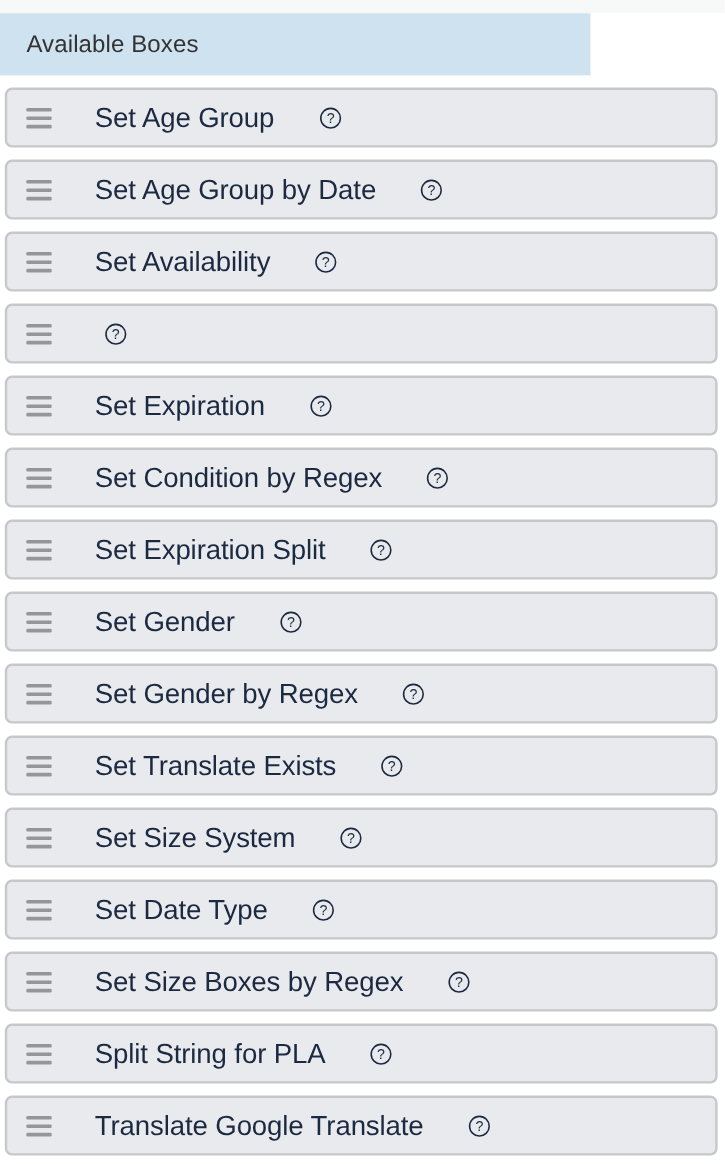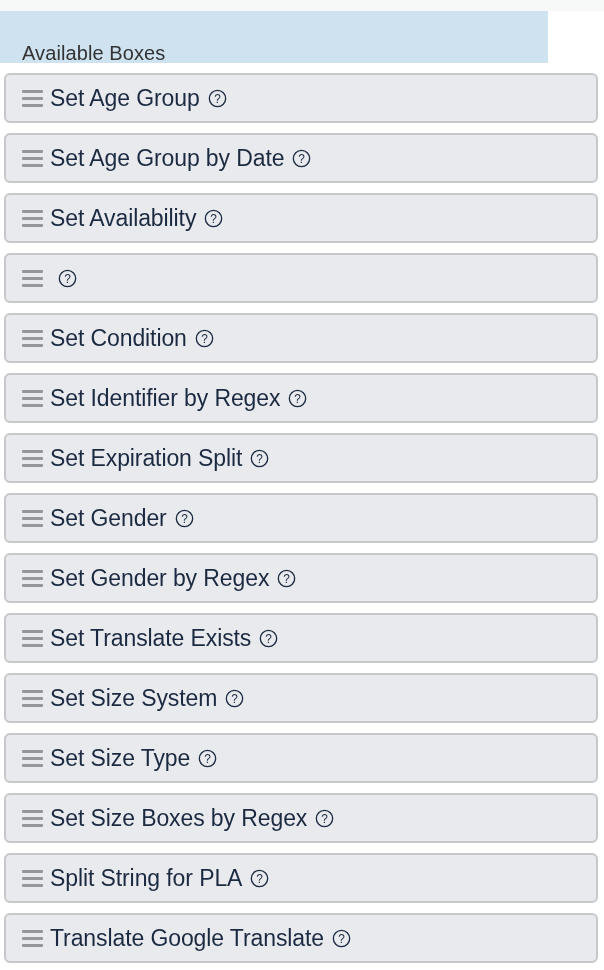--- a/index.html
+++ b/index.html
@@ -32,26 +32,26 @@
     width: 604px;
     height: 11px;
     background: #f7f8f8;
   }
 
   
   .panel-header {
     position: absolute;
     top: 11px;
     left: 0;
-    width: 548px;
+    width: 492px;
     height: 52px;
     background: #cfe2f0;
     box-sizing: border-box;
     display: flex;
-    align-items: flex-end;
+    align-items: center;
   }
   .panel-header-title {
     padding-left: 22px;
     font-size: 20px;
     line-height: 1;
     color: #333333;
     font-weight: 400;
     letter-spacing: 0.1px;
     white-space: nowrap;
   }
@@ -75,20 +75,21 @@
     height: 50px;
     box-sizing: border-box;
     background: #e8eaed;
     border: 2px solid #c6c8ca;
     border-radius: 6px;
     display: flex;
     align-items: center;
     padding-left: 16px;
     cursor: grab;
     user-select: none;
+    gap: 29px;
   }
 
   
   .drag-handle {
     flex: 0 0 auto;
     width: 21px;
     height: 17px;
     display: flex;
     flex-direction: column;
     justify-content: space-between;
@@ -191,35 +192,35 @@
             <text x="10" y="14.4" text-anchor="middle" font-family="&quot;Liberation Sans&quot;, sans-serif" font-size="12.5" fill="#1b2a41">?</text>
           </svg>
         </span>
       </div>
       <div class="box-item">
         <span class="drag-handle">
           <span></span>
           <span></span>
           <span></span>
         </span>
-        <span class="box-label">Set Condition</span>
-        <span class="help-icon">
-          <svg width="19" height="19" viewBox="0 0 20 20">
-            <circle cx="10" cy="10" r="8.6" fill="none" stroke="#1b2a41" stroke-width="1.4"></circle>
-            <text x="10" y="14.4" text-anchor="middle" font-family="&quot;Liberation Sans&quot;, sans-serif" font-size="12.5" fill="#1b2a41">?</text>
-          </svg>
-        </span>
-      </div>
-      <div class="box-item">
-        <span class="drag-handle">
-          <span></span>
-          <span></span>
-          <span></span>
-        </span>
-        <span class="box-label">Set Identifier by Regex</span>
+        <span class="box-label">Set Expiration</span>
+        <span class="help-icon">
+          <svg width="19" height="19" viewBox="0 0 20 20">
+            <circle cx="10" cy="10" r="8.6" fill="none" stroke="#1b2a41" stroke-width="1.4"></circle>
+            <text x="10" y="14.4" text-anchor="middle" font-family="&quot;Liberation Sans&quot;, sans-serif" font-size="12.5" fill="#1b2a41">?</text>
+          </svg>
+        </span>
+      </div>
+      <div class="box-item">
+        <span class="drag-handle">
+          <span></span>
+          <span></span>
+          <span></span>
+        </span>
+        <span class="box-label">Set Condition by Regex</span>
         <span class="help-icon">
           <svg width="19" height="19" viewBox="0 0 20 20">
             <circle cx="10" cy="10" r="8.6" fill="none" stroke="#1b2a41" stroke-width="1.4"></circle>
             <text x="10" y="14.4" text-anchor="middle" font-family="&quot;Liberation Sans&quot;, sans-serif" font-size="12.5" fill="#1b2a41">?</text>
           </svg>
         </span>
       </div>
       <div class="box-item">
         <span class="drag-handle">
           <span></span>
@@ -289,21 +290,21 @@
             <text x="10" y="14.4" text-anchor="middle" font-family="&quot;Liberation Sans&quot;, sans-serif" font-size="12.5" fill="#1b2a41">?</text>
           </svg>
         </span>
       </div>
       <div class="box-item">
         <span class="drag-handle">
           <span></span>
           <span></span>
           <span></span>
         </span>
-        <span class="box-label">Set Size Type</span>
+        <span class="box-label">Set Date Type</span>
         <span class="help-icon">
           <svg width="19" height="19" viewBox="0 0 20 20">
             <circle cx="10" cy="10" r="8.6" fill="none" stroke="#1b2a41" stroke-width="1.4"></circle>
             <text x="10" y="14.4" text-anchor="middle" font-family="&quot;Liberation Sans&quot;, sans-serif" font-size="12.5" fill="#1b2a41">?</text>
           </svg>
         </span>
       </div>
       <div class="box-item">
         <span class="drag-handle">
           <span></span>

